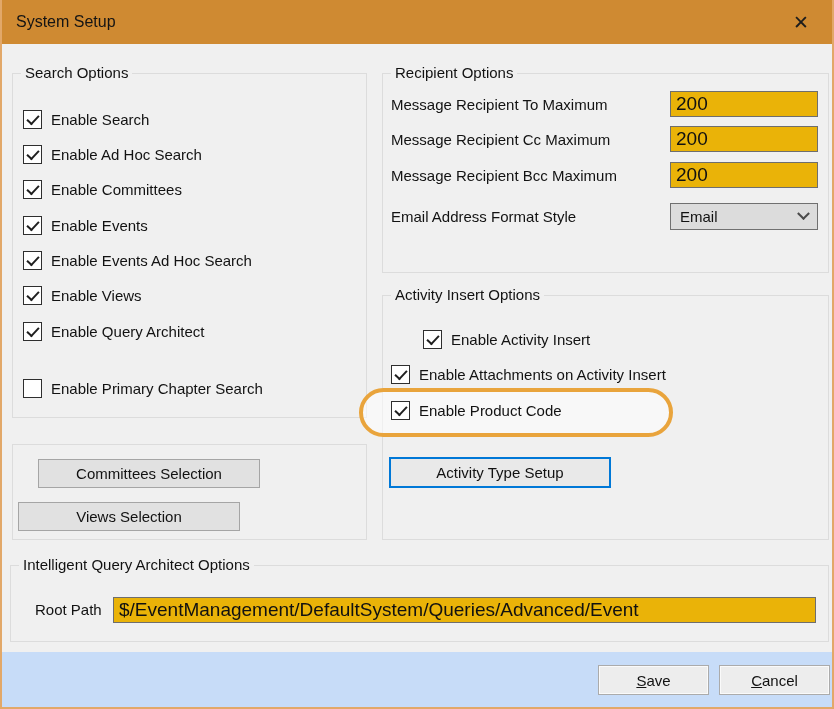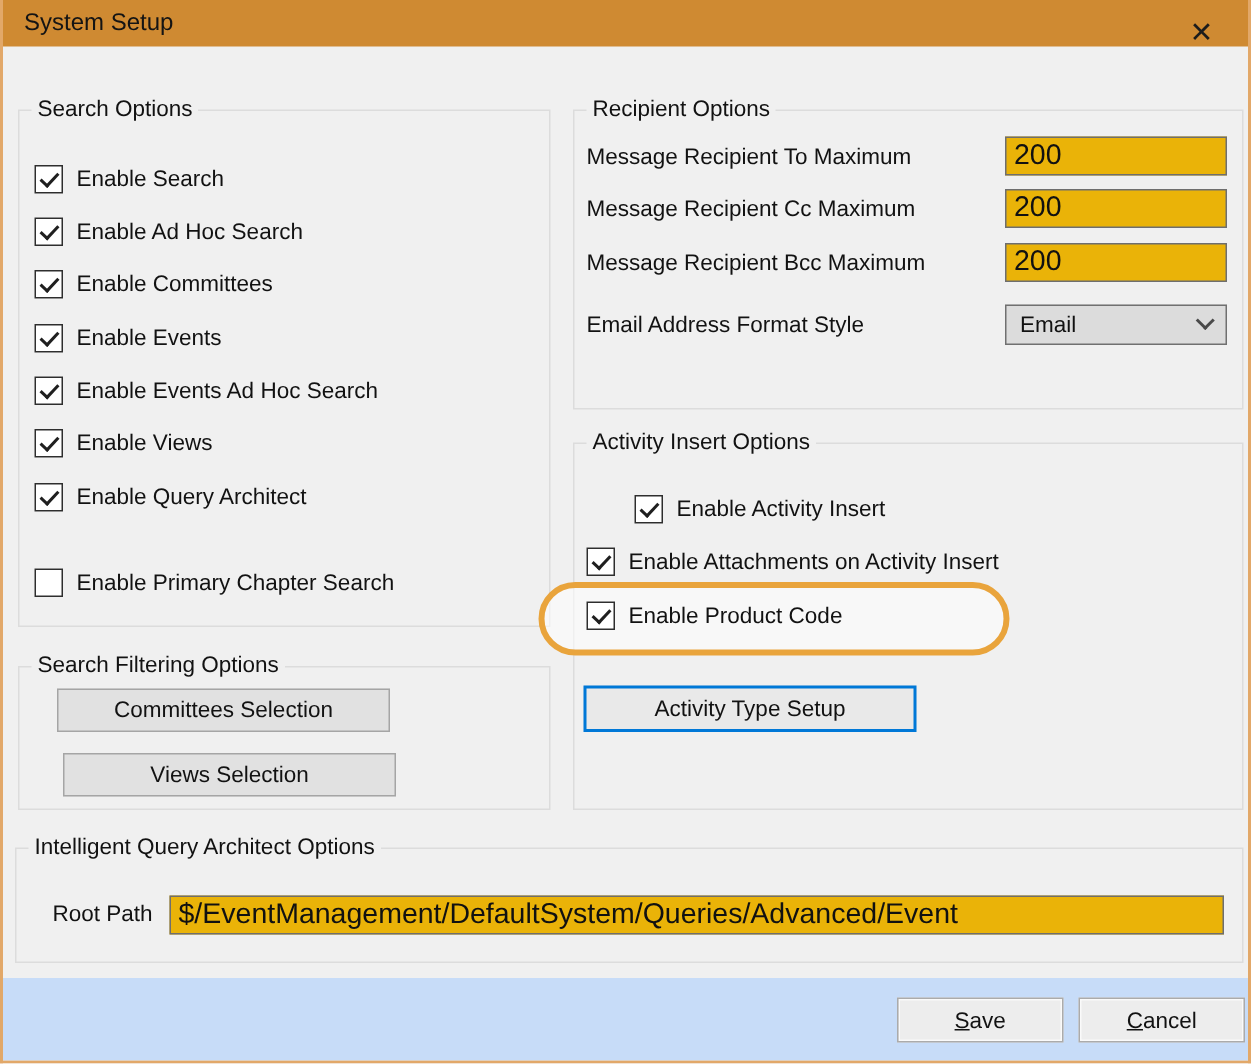--- a/index.html
+++ b/index.html
@@ -4,21 +4,21 @@
 <style>
   * { margin:0; padding:0; box-sizing:border-box; }
   html,body { background:#ffffff; font-family:"Liberation Sans", sans-serif; }
   .dialog {
     position:relative; width:834px; height:709px; overflow:hidden;
     background:#F0F0F0;
     border-left:2px solid #E2A869; border-right:2px solid #E2A869; border-bottom:2px solid #E2A869;
   }
   
   .titlebar {
-    position:absolute; left:0; top:0; width:100%; height:31px;
+    position:absolute; left:0; top:0; width:100%; height:44px;
     background:#CF8A32; display:flex; align-items:center;
   }
   .titlebar .title { margin-left:14px; font-size:16px; color:#141414; }
   .close-btn {
     position:absolute; right:10px; top:0; width:42px; height:44px;
     display:flex; align-items:center; justify-content:center;
     font-size:19px; color:#1c1c1c; cursor:pointer;
   }
   
   .group { position:absolute; border:1px solid #DCDCDC; }
@@ -118,25 +118,24 @@
       <span class="cb checked"></span>
       <span class="cb-label">Enable Query Architect</span>
     </div>
     <div class="cb-row" style="top:304px">
       <span class="cb"></span>
       <span class="cb-label">Enable Primary Chapter Search</span>
     </div>
   </div>
 
   <div class="group" style="left:10px; top:444px; width:355px; height:96px;">
-    <span class="group-title">Search Filtering Options</span>
     <button class="btn" style="left:5px; top:14px; width:222px; height:29px;margin-left:20px;">
       <span>Committees Selection</span>
     </button>
-    <button class="btn" style="left:5px; top:57px; width:222px; height:29px;margin-left:24px;">
+    <button class="btn" style="left:5px; top:57px; width:222px; height:29px;">
       <span>Views Selection</span>
     </button>
   </div>
 
   <div class="group" style="left:380px; top:73px; width:447px; height:200px;">
     <span class="group-title">Recipient Options</span>
     <div class="field-row" style="top:17px;">
       <span class="flabel">Message Recipient To Maximum</span>
       <input class="txt" type="text" value="200" style="">
     </div>

